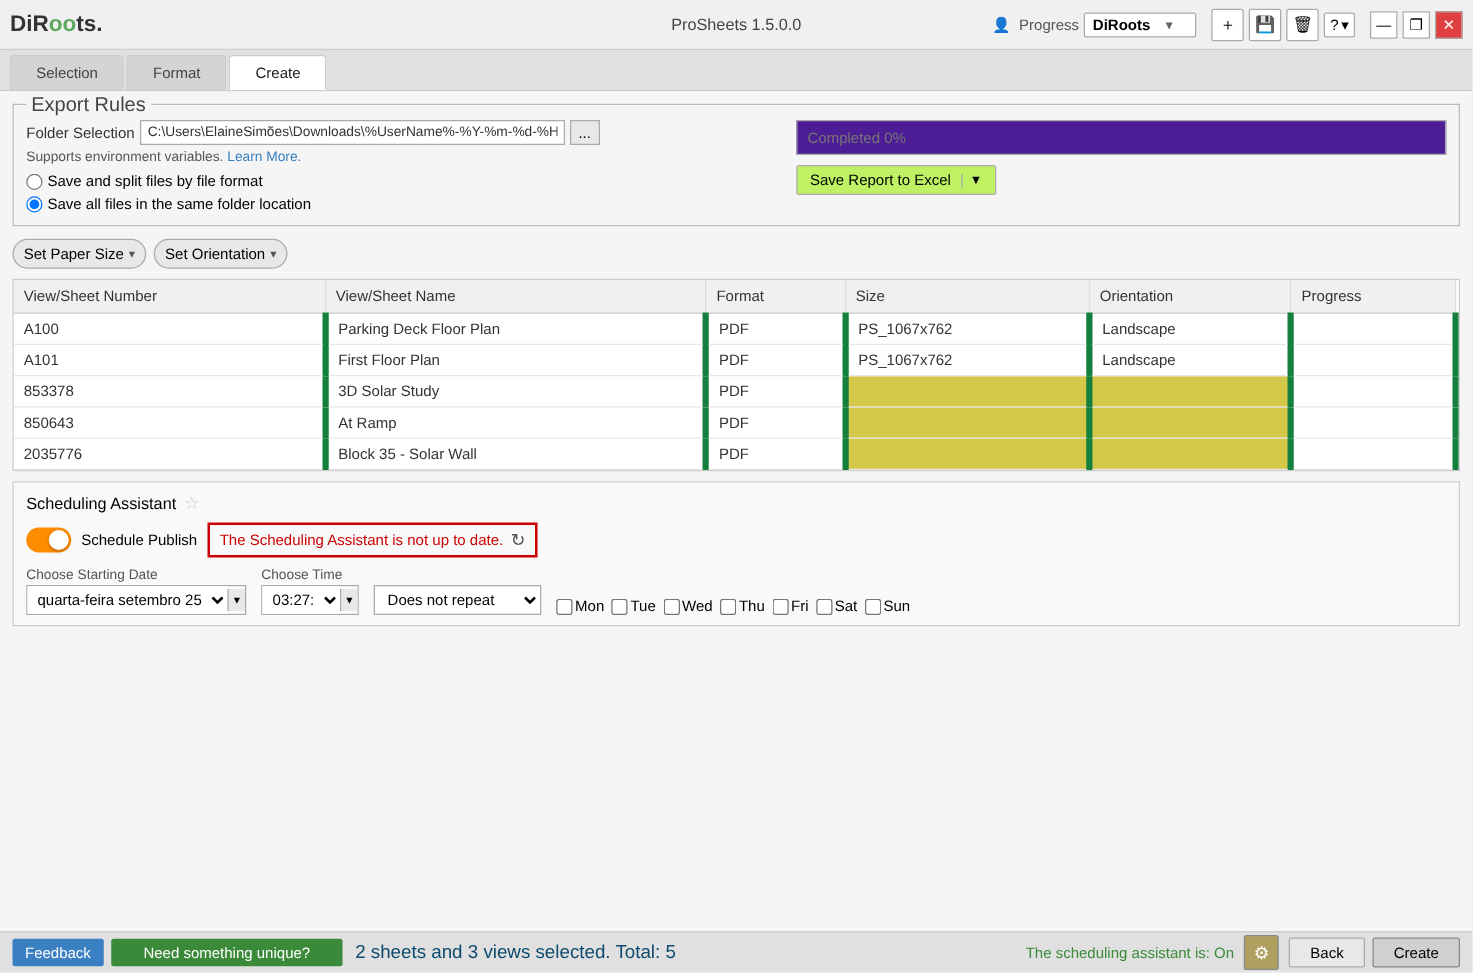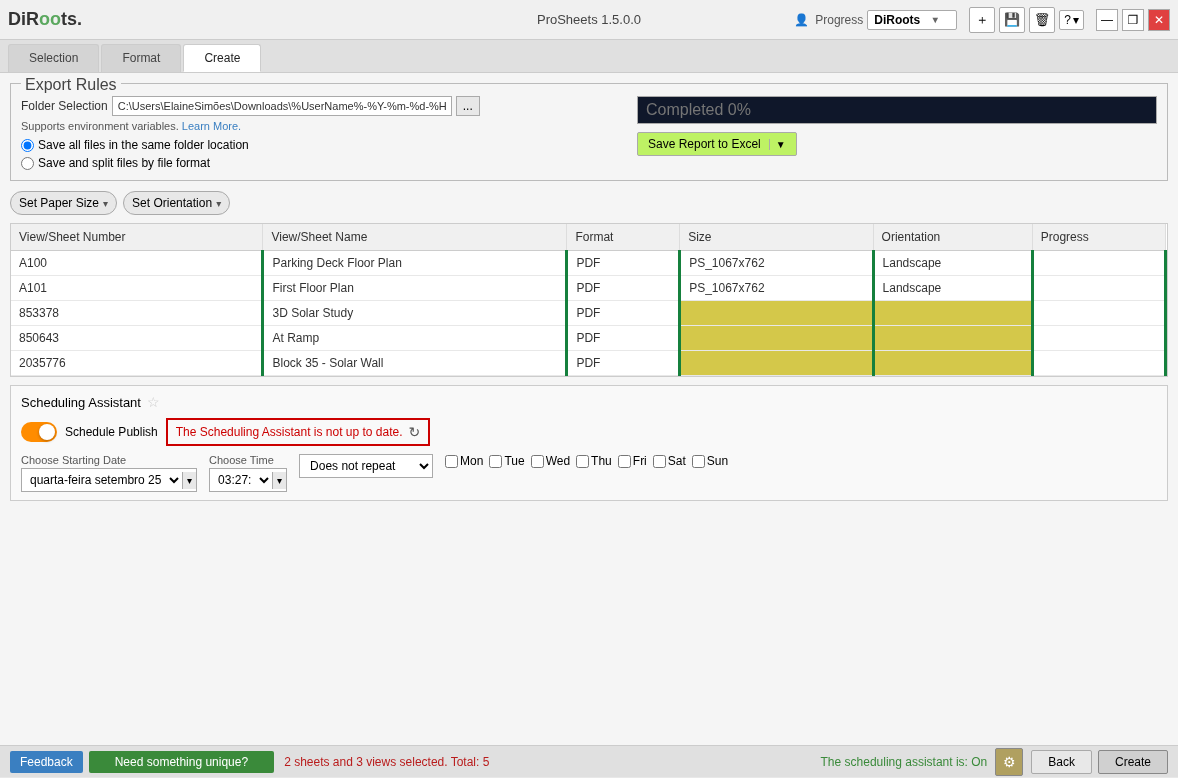--- a/index.html
+++ b/index.html
@@ -34,62 +34,62 @@
     .export-left { flex: 1; }
     .export-right { width: 520px; }
     .folder-row { display: flex; align-items: center; gap: 4px; margin-bottom: 4px; }
     .folder-label { font-size: 12px; color: #333; white-space: nowrap; }
     .folder-input { flex: 1; border: 1px solid #aaa; padding: 3px 5px; font-size: 11px; background: white; color: #333; max-width: 340px; }
     .browse-btn { padding: 2px 6px; border: 1px solid #aaa; background: #e8e8e8; cursor: pointer; font-size: 12px; }
     .env-note { font-size: 11px; color: #555; margin-bottom: 6px; }
     .env-note a { color: #3a7fc1; text-decoration: none; }
     .radio-group { display: flex; flex-direction: column; gap: 4px; }
     .radio-item { display: flex; align-items: center; gap: 4px; font-size: 12px; }
-    .progress-input { width: 100%; border: 1px solid #aaa; padding: 4px 8px; font-size: 16px; background: #0f172a; color: #888; margin-bottom: 8px; height: 28px; }
+    .progress-input { width: 100%; border: 1px solid #aaa; padding: 4px 8px; font-size: 12px; background: #4c1d95; color: #888; margin-bottom: 8px; height: 28px; }
     .save-report-btn { display: flex; align-items: center; border: 1px solid #aaa; background: #bef264; cursor: pointer; padding: 4px 10px; font-size: 12px; border-radius: 2px; }
     .save-report-btn .btn-text { margin-right: 8px; }
     .save-report-btn .btn-chevron { border-left: 1px solid #aaa; padding-left: 6px; font-size: 10px; }
 
     
     .toolbar { display: flex; gap: 6px; margin-bottom: 8px; }
     .dropdown-btn { display: flex; align-items: center; border: 1px solid #aaa; background: #e8e8e8; cursor: pointer; padding: 4px 8px; font-size: 12px; border-radius: 12px; gap: 4px; }
     .dropdown-btn .chevron { font-size: 10px; color: #555; }
 
     
     .table-container { border: 1px solid #ccc; background: white; overflow: hidden; }
     table { width: 100%; border-collapse: collapse; }
     thead tr { background: #f0f0f0; }
     thead th { padding: 6px 8px; border-bottom: 1px solid #ccc; border-right: 1px solid #ddd; font-size: 12px; font-weight: normal; color: #333; text-align: left; }
     tbody tr { border-bottom: 1px solid #e8e8e8; }
-    tbody td { padding: 5px 8px; border-right: 3px solid #15803d; font-size: 12px; color: #333; }
+    tbody td { padding: 5px 8px; border-right: 5px solid #15803d; font-size: 12px; color: #333; }
     .cell-yellow { background: #d4c84a; }
 
     
     .scheduling { border: 1px solid #ccc; padding: 8px 10px; background: #f9f9f9; margin-top: 8px; position: relative; }
     .scheduling-header { display: flex; align-items: center; gap: 6px; margin-bottom: 8px; font-size: 13px; font-weight: 500; }
     .star-icon { color: #ccc; font-size: 14px; cursor: pointer; }
     .schedule-row { display: flex; align-items: center; gap: 8px; margin-bottom: 8px; }
     .toggle { width: 36px; height: 20px; background: #ff8c00; border-radius: 10px; position: relative; cursor: pointer; }
     .toggle-knob { width: 16px; height: 16px; background: white; border-radius: 50%; position: absolute; top: 2px; right: 2px; box-shadow: 0 1px 3px rgba(0,0,0,0.3); }
     .schedule-label { font-size: 12px; font-weight: 500; }
     .alert-box { border: 2px solid #cc0000; padding: 4px 8px; display: flex; align-items: center; gap: 6px; font-size: 12px; color: #cc0000; }
     .refresh-icon { font-size: 14px; cursor: pointer; color: #555; }
-    .date-time-row { display: flex; align-items: flex-start; gap: 12px; }
+    .date-time-row { display: flex; align-items: flex-end; gap: 12px; }
     .dt-group { display: flex; flex-direction: column; gap: 2px; }
     .dt-label { font-size: 11px; color: #555; }
     .dt-input { display: flex; align-items: center; border: 1px solid #aaa; background: white; }
     .dt-select { border: none; padding: 3px 4px; font-size: 12px; background: white; cursor: pointer; }
     .dt-chevron { padding: 3px 4px; border-left: 1px solid #aaa; background: #e8e8e8; cursor: pointer; font-size: 10px; }
     .repeat-select { border: 1px solid #aaa; padding: 3px 20px 3px 6px; font-size: 12px; background: white; cursor: pointer; }
     .day-checks { display: flex; align-items: center; gap: 6px; font-size: 12px; }
     .day-check { display: flex; align-items: center; gap: 2px; }
 
     
     .status-bar { display: flex; align-items: center; background: #e0e0e0; border-top: 1px solid #ccc; height: 32px; padding: 0 10px; }
-    .status-text { font-size: 12px; color: #b91c1c; flex: 1; }
+    .status-text { font-size: 15px; color: #0c4a6e; flex: 1; }
     .scheduling-status { font-size: 12px; color: #3a8a3a; font-weight: 500; margin-right: 8px; }
     .gear-btn { width: 28px; height: 28px; border: 1px solid #888; background: #b0a060; cursor: pointer; display: flex; align-items: center; justify-content: center; border-radius: 2px; color: white; font-size: 14px; margin-right: 8px; }
     .back-btn { padding: 4px 16px; border: 1px solid #aaa; background: #e8e8e8; cursor: pointer; font-size: 12px; border-radius: 2px; margin-right: 6px; }
     .create-btn { padding: 4px 16px; border: 1px solid #888; background: #d0d0d0; cursor: pointer; font-size: 12px; border-radius: 2px; }
     .feedback-btn { padding: 4px 10px; background: #3a7fc1; color: white; border: none; cursor: pointer; font-size: 12px; border-radius: 2px; margin-right: 6px; }
     .unique-btn { padding: 4px 26px; background: #3a8a3a; color: white; border: none; cursor: pointer; font-size: 12px; border-radius: 2px; }
 
     .export-rules-wrapper { border: 1px solid #bbb; padding: 12px 10px 10px; margin-bottom: 10px; position: relative; }
     .export-rules-label { position: absolute; top: -8px; left: 10px; background: #f5f5f5; padding: 0 4px; font-size: 16px; color: #444; }
   </style>
@@ -138,26 +138,26 @@
         <div class="folder-row">
           <span class="folder-label">Folder Selection</span>
           <input class="folder-input" type="text" value="C:\Users\ElaineSimões\Downloads\%UserName%-%Y-%m-%d-%H" style="">
           <button class="browse-btn">...</button>
         </div>
         <div class="env-note">
           <span>Supports environment variables.</span> <a href="#">Learn More.</a>
         </div>
         <div class="radio-group">
           <label class="radio-item">
+            <input type="radio" name="folder-mode" style="">
+            <span>Save and split files by file format</span>
+          </label>
+          <label class="radio-item">
             <input type="radio" name="folder-mode" checked="" style="">
             <span>Save all files in the same folder location</span>
-          </label>
-          <label class="radio-item">
-            <input type="radio" name="folder-mode" style="">
-            <span>Save and split files by file format</span>
           </label>
         </div>
       </div>
       <div class="export-right">
         <input class="progress-input" type="text" readonly="" placeholder="Completed 0%" style="">
         <button class="save-report-btn">
           <span class="btn-text">Save Report to Excel</span>
           <span class="btn-chevron">▼</span>
         </button>
       </div>

